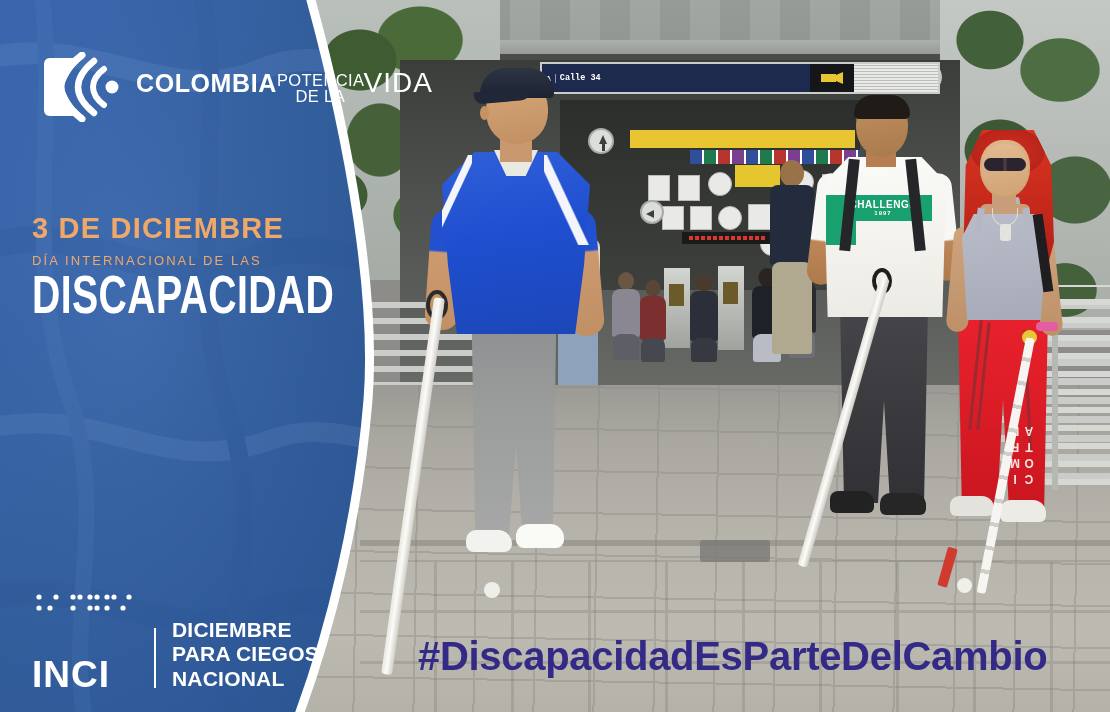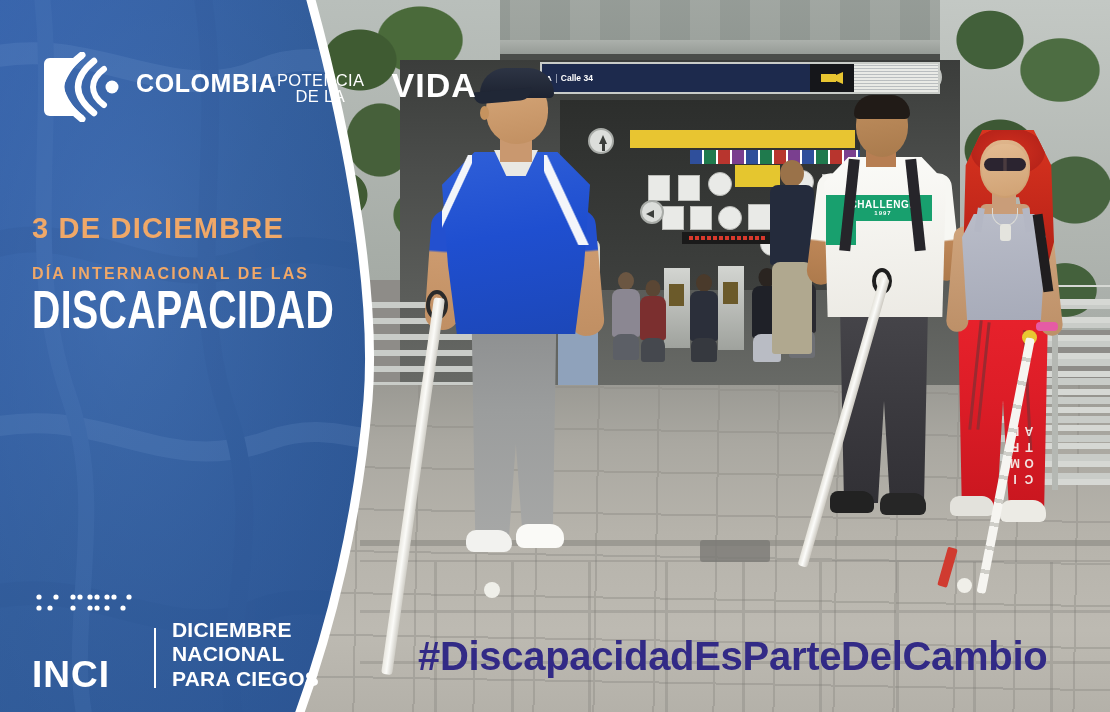--- a/index.html
+++ b/index.html
@@ -80,21 +80,21 @@
   .ph-postR{position:absolute;left:1052px;top:280px;width:6px;height:210px;background:#b5b8b3;}
 
   
   .tm-sign{position:absolute;left:540px;top:62px;width:400px;height:32px;
     background:#1d2a4d;border:2px solid #c9ccc8;display:flex;align-items:stretch;}
   .tm-main{flex:0 0 268px;display:flex;flex-direction:column;}
   .tm-top{flex:0 0 17px;background:#f2f2ef;display:flex;align-items:center;padding-left:4px;gap:3px;}
   .tm-t1{font-size:10px;font-weight:bold;color:#1d2a4d;letter-spacing:-.2px;line-height:1;white-space:nowrap;}
   .tm-t2{font-size:7.5px;color:#3a4560;line-height:1;white-space:nowrap;}
   .tm-bogota{font-size:5.5px;font-weight:bold;color:#d9442e;margin-left:auto;margin-right:3px;letter-spacing:.3px;}
-  .tm-bot{flex:1;background:#1d2a4d;display:flex;align-items:center;gap:4px;padding-left:4px;}
+  .tm-bot{flex:1;background:#1d2a4d;display:flex;align-items:center;gap:4px;padding-left:4px;font-family:Liberation Mono, monospace;}
   .tm-a{color:#fff;font-size:8px;font-weight:bold;}
   .tm-div{width:1px;height:9px;background:#8f97ad;}
   .tm-calle{color:#fff;font-size:8.5px;font-weight:bold;}
   .tm-cam{flex:0 0 44px;background:#15161a;display:flex;align-items:center;justify-content:center;}
   .tm-info{flex:1;background:#e9eae6;}
   .tm-info-lines{width:100%;height:100%;
     background:repeating-linear-gradient(0deg,transparent 0 2px,#9aa0a6 2px 3px);opacity:.6;}
   .tm-noicon{position:absolute;top:62px;width:30px;height:30px;border-radius:50%;
     background:#e9eae6;border:2px solid #c0c3bf;}
   .tm-noicon::after{content:"";position:absolute;left:3px;top:12px;width:22px;height:2.5px;
@@ -233,26 +233,26 @@
   .panel-wrap{position:absolute;left:0;top:0;width:400px;height:712px;}
   .panel-svg{position:absolute;left:0;top:0;}
   .panel-content{position:absolute;left:0;top:0;width:400px;height:712px;}
 
   
   .col-logo{position:absolute;left:44px;top:52px;display:flex;align-items:center;gap:14px;}
   .col-mark{width:78px;height:70px;flex:0 0 auto;}
   .col-txt{display:flex;flex-direction:row;color:#fff;line-height:.97;}
   .col-l1{font-size:25px;font-weight:bold;letter-spacing:.6px;}
   .col-l2{font-size:16.5px;font-weight:normal;letter-spacing:.4px;margin-top:1px;text-align:center;}
-  .col-l3{font-size:34px;font-weight:bold;letter-spacing:1px;margin-top:-2px;margin-left:28px;}
+  .col-l3{font-size:28px;font-weight:normal;letter-spacing:1px;margin-top:-2px;}
 
   
   .camp{position:absolute;left:32px;top:214px;width:330px;}
   .c-date{font-size:29px;font-weight:bold;letter-spacing:1.2px;line-height:1;}
-  .c-sub{font-size:16px;font-weight:bold;letter-spacing:2.1px;line-height:1;margin-top:23px;}
+  .c-sub{font-size:13px;font-weight:normal;letter-spacing:2.1px;line-height:1;margin-top:11px;}
   .c-r1{display:flex;align-items:center;margin-top:8px;}
   .c-personas{font-size:53px;font-weight:bold;color:#fff;line-height:.88;
     transform:scaleX(.74);transform-origin:left center;letter-spacing:.5px;white-space:nowrap;}
   .c-pill{margin-left:-58px;background:#20a57e;border-radius:30px;padding:6px 17px 7px 19px;
     color:#fff;font-size:21px;letter-spacing:1.3px;line-height:1;position:relative;z-index:-1;}
   .c-disc{font-size:53px;font-weight:bold;color:#fff;line-height:.9;margin-top:4px;
     transform:scaleX(.74);transform-origin:left center;letter-spacing:.5px;white-space:nowrap;}
 
   
   .inci{position:absolute;left:32px;top:592px;display:flex;align-items:flex-end;gap:0;}
@@ -524,22 +524,22 @@
                 <circle cx="73" cy="16" r="2.6"></circle>
               <circle cx="95" cy="5" r="2.6"></circle>
                 <circle cx="89" cy="16" r="2.6"></circle>
             </g>
           </svg>
           <span class="inci-word">INCI</span>
         </div>
         <div class="inci-bar"></div>
         <div class="inci-right">
           <div>DICIEMBRE</div>
+          <div>PARA CIEGOS</div>
           <div>NACIONAL</div>
-          <div>PARA CIEGOS</div>
         </div>
       </div>
 
     </div>
   </div>
 
   <div class="hashtag">#DiscapacidadEsParteDelCambio</div>
 
 </div>
 

